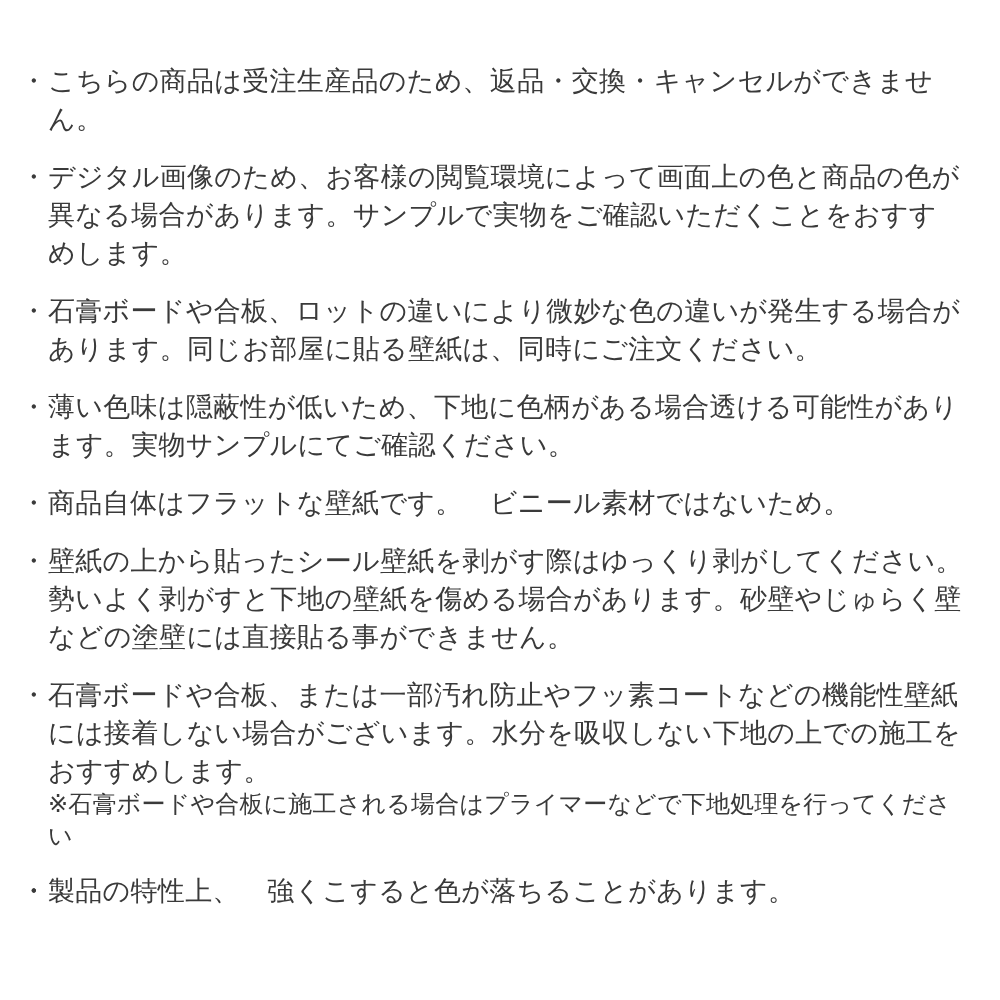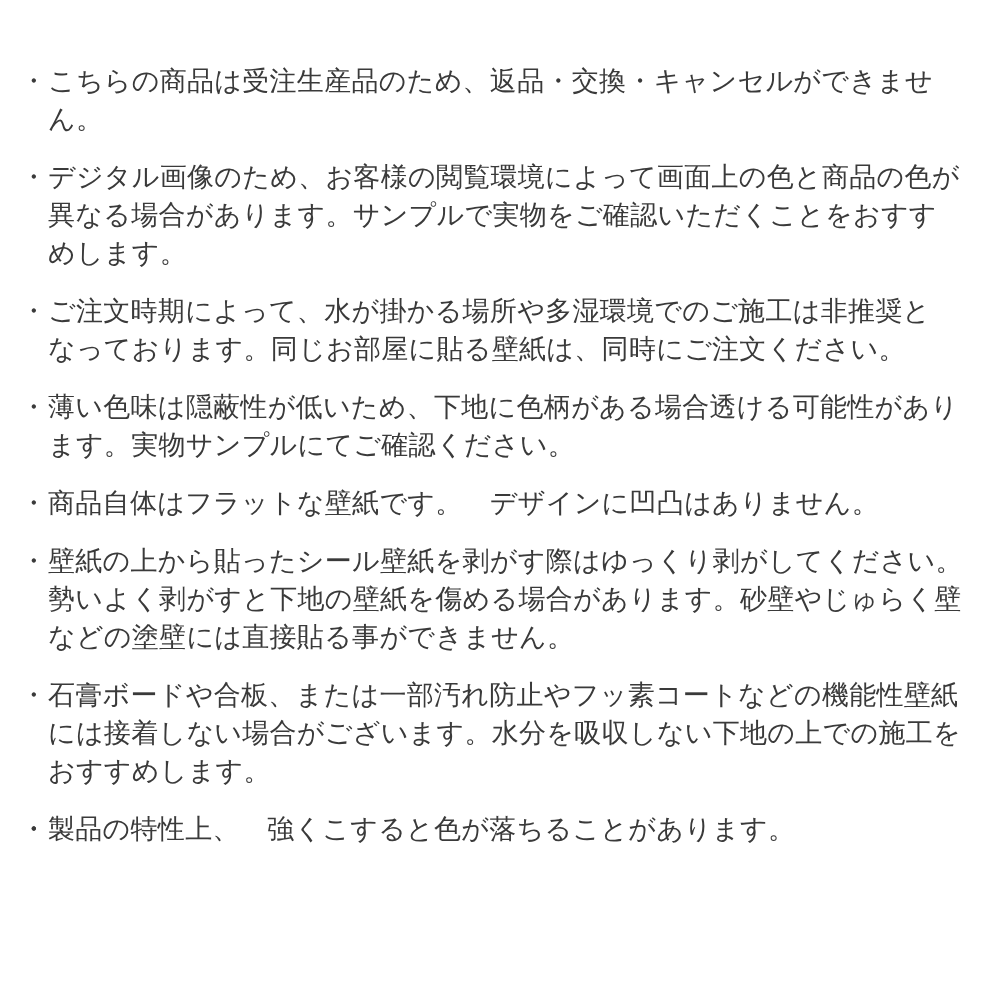--- a/index.html
+++ b/index.html
@@ -62,41 +62,42 @@
       <span>こちらの商品は受注生産品のため、返品・交換・キャンセルができません。</span>
     </li>
 
     <li class="notice-item">
       <span class="bullet">・</span>
       <span>デジタル画像のため、お客様の閲覧環境によって画面上の色と商品の色が異なる場合があります。サンプルで実物をご確認いただくことをおすすめします。</span>
     </li>
 
     <li class="notice-item">
       <span class="bullet">・</span>
-      <span>ご注文時期によって、水が掛かる場所や多湿環境でのご施工は非推奨となっております。同じお部屋に貼る壁紙は、同時にご注文ください。</span>
+      <span>石膏ボードや合板、ロットの違いにより微妙な色の違いが発生する場合があります。同じお部屋に貼る壁紙は、同時にご注文ください。</span>
     </li>
 
     <li class="notice-item">
       <span class="bullet">・</span>
       <span>薄い色味は隠蔽性が低いため、下地に色柄がある場合透ける可能性があります。実物サンプルにてご確認ください。</span>
     </li>
 
     <li class="notice-item">
       <span class="bullet">・</span>
-      <span>商品自体はフラットな壁紙です。　デザインに凹凸はありません。</span>
+      <span>商品自体はフラットな壁紙です。　ビニール素材ではないため。</span>
     </li>
 
     <li class="notice-item">
       <span class="bullet">・</span>
       <span>壁紙の上から貼ったシール壁紙を剥がす際はゆっくり剥がしてください。勢いよく剥がすと下地の壁紙を傷める場合があります。砂壁やじゅらく壁などの塗壁には直接貼る事ができません。</span>
     </li>
 
     <li class="notice-item">
       <span class="bullet">・</span>
       <span>石膏ボードや合板、または一部汚れ防止やフッ素コートなどの機能性壁紙には接着しない場合がございます。水分を吸収しない下地の上での施工をおすすめします。</span>
+      <div class="footnote">※石膏ボードや合板に施工される場合はプライマーなどで下地処理を行ってください</div>
     </li>
 
     <li class="notice-item">
       <span class="bullet">・</span>
     </li>
 
     <li class="notice-item">
       <span class="bullet">・</span>
       <span>製品の特性上、　強くこすると色が落ちることがあります。</span>
     </li>

